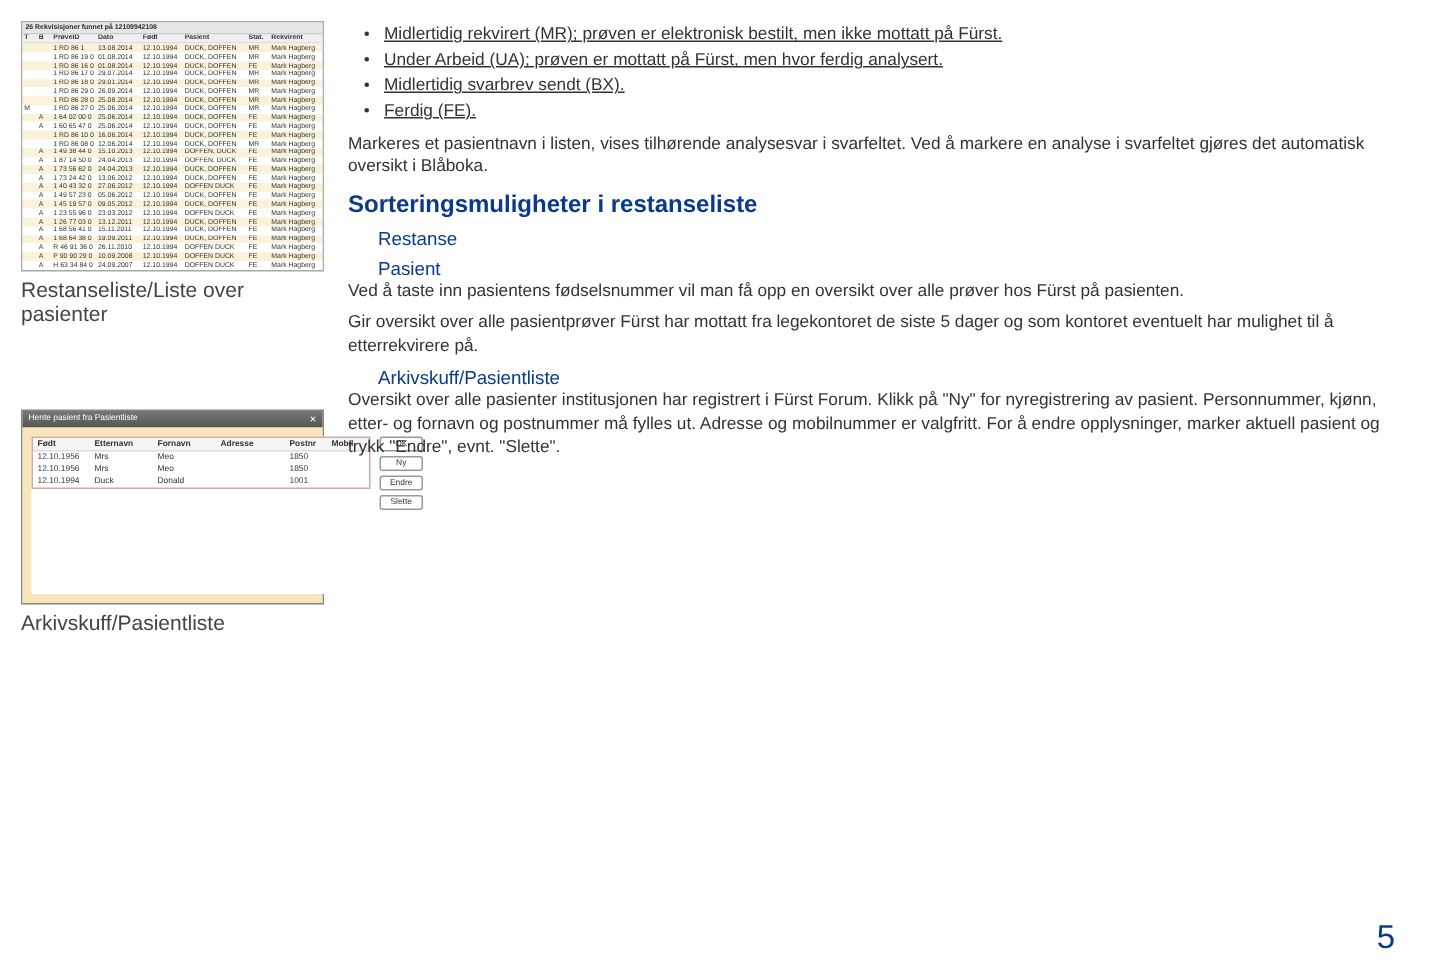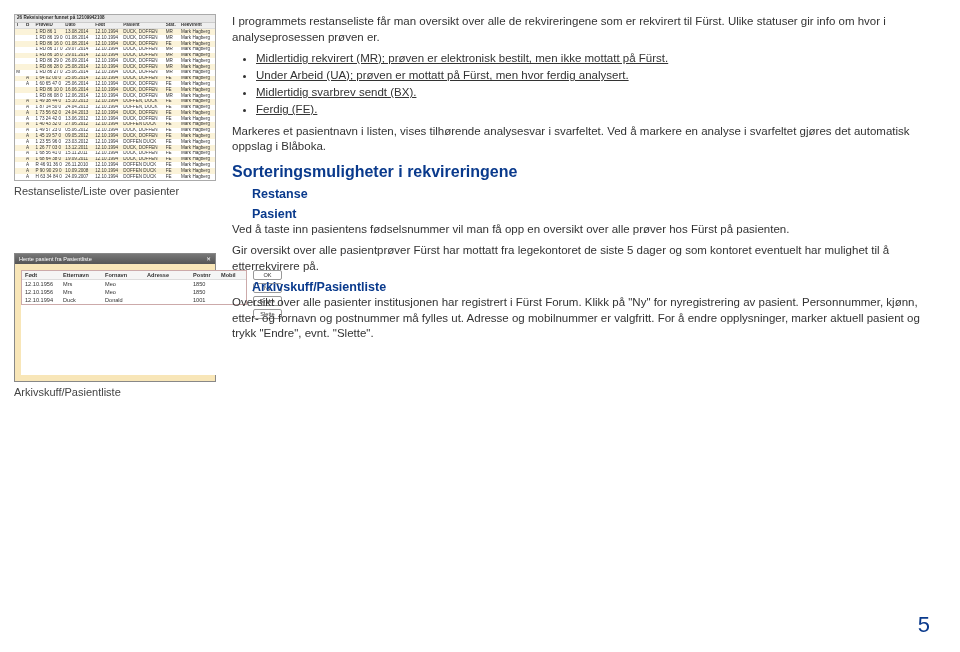--- a/index.html
+++ b/index.html
@@ -42,21 +42,21 @@
   .t-row > div { padding: 0.6px 1.2px; overflow: hidden; white-space: nowrap; }
   .t-header { background: #efefef; font-weight: bold; border-bottom: 1px solid #ddd; }
   .t-even { background: #fbf3d9; }
   .t-odd  { background: #ffffff; }
   .c0 { width: 8px; } .c1 { width: 8px; }
   .c2 { width: 30px; } .c3 { width: 30px; }
   .c4 { width: 28px; } .c5 { width: 44px; }
   .c6 { width: 14px; } .c7 { width: 36px; }
 
   .caption {
-    font-size: 11px;
+    font-size: 14px;
     color: #444;
     margin-top: 4px;
   }
 
   
   .dialog {
     margin-top: 56px;
     width: 100%;
     border: 1px solid #888;
     background: #eee;
@@ -97,21 +97,21 @@
   .rightcol li { margin: 1.5px 0; line-height: 1.35; }
   h2.section {
     color: #0a3a8c;
     font-size: 16px;
     font-weight: bold;
     margin: 8px 0 4px 0;
   }
   h3.sub {
     color: #0a3a8c;
     font-size: 12.5px;
-    font-weight: bold;
+    font-weight: normal;
     margin: 6px 0 1px 20px;
   }
   .indent { margin-left: 20px; }
 
   .pagenum {
     position: absolute;
     bottom: 14px;
     right: 30px;
     color: #0a3a8c;
     font-size: 22px;
@@ -449,30 +449,29 @@
               <div>Endre</div>
               <div>Slette</div>
             </div>
         </div>
       </div>
     </div>
     <div class="caption">Arkivskuff/Pasientliste</div>
   </div>
 
   <div class="rightcol">
-    <p>I programmets restanseliste får man oversikt over alle de rekvireringene som er rekvirert til Fürst. Ulike statuser gir info om hvor i analyseprosessen prøven er.</p>
     <ul>
       <li>Midlertidig rekvirert (MR); prøven er elektronisk bestilt, men ikke mottatt på Fürst.</li>
       <li>Under Arbeid (UA); prøven er mottatt på Fürst, men hvor ferdig analysert.</li>
       <li>Midlertidig svarbrev sendt (BX).</li>
       <li>Ferdig (FE).</li>
     </ul>
-    <p class="indent">Markeres et pasientnavn i listen, vises tilhørende analysesvar i svarfeltet. Ved å markere en analyse i svarfeltet gjøres det automatisk oppslag i Blåboka.</p>
-
-    <h2 class="section">Sorteringsmuligheter i rekvireringene</h2>
+    <p class="indent">Markeres et pasientnavn i listen, vises tilhørende analysesvar i svarfeltet. Ved å markere en analyse i svarfeltet gjøres det automatisk oversikt i Blåboka.</p>
+
+    <h2 class="section">Sorteringsmuligheter i restanseliste</h2>
 
     <h3 class="sub">Restanse</h3>
 
     <h3 class="sub">Pasient</h3>
     <p class="indent">Ved å taste inn pasientens fødselsnummer vil man få opp en oversikt over alle prøver hos Fürst på pasienten.</p>
 
     <p class="indent">Gir oversikt over alle pasientprøver Fürst har mottatt fra legekontoret de siste 5 dager og som kontoret eventuelt har mulighet til å etterrekvirere på.</p>
 
     <h3 class="sub">Arkivskuff/Pasientliste</h3>
     <p class="indent">Oversikt over alle pasienter institusjonen har registrert i Fürst Forum. Klikk på "Ny" for nyregistrering av pasient. Personnummer, kjønn, etter- og fornavn og postnummer må fylles ut. Adresse og mobilnummer er valgfritt. For å endre opplysninger, marker aktuell pasient og trykk "Endre", evnt. "Slette".</p>

